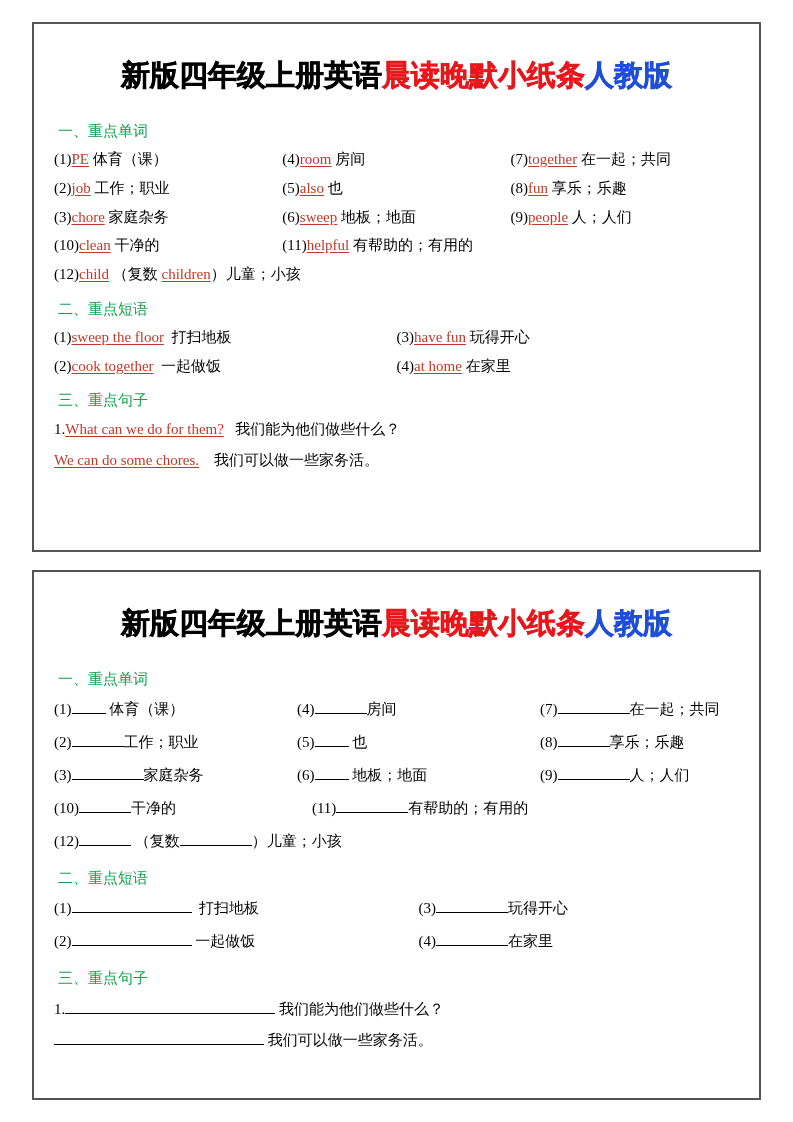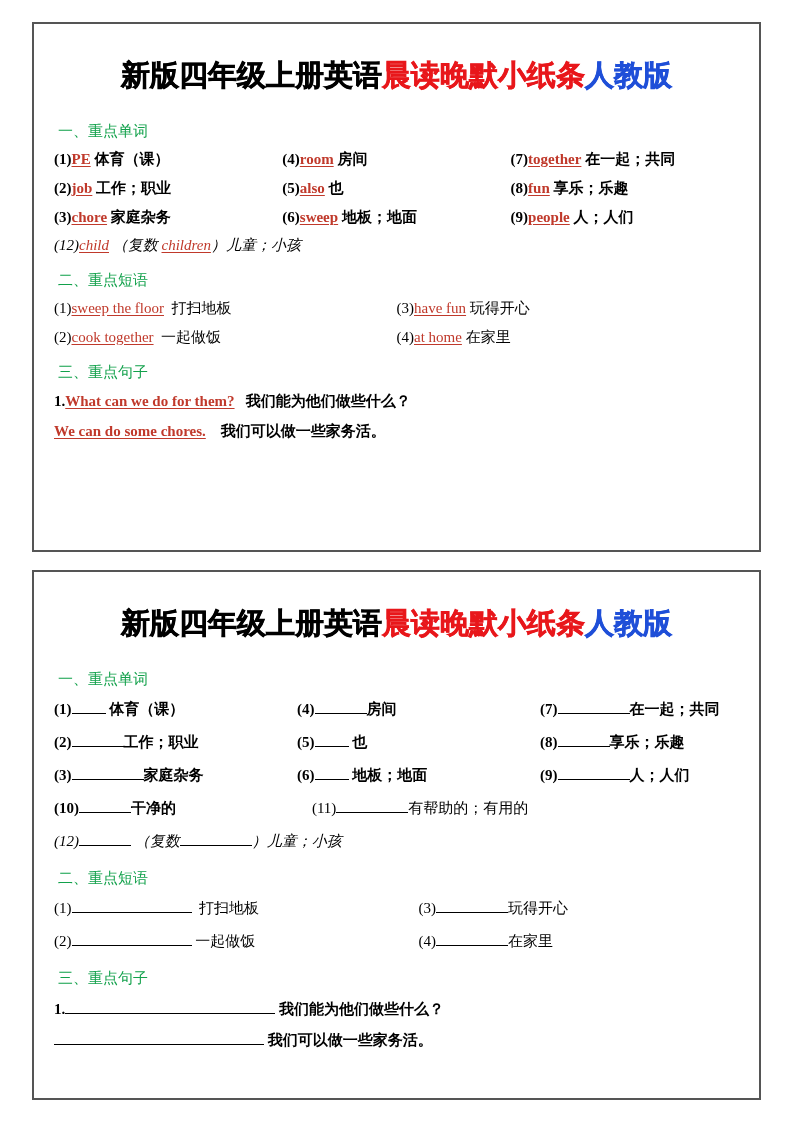--- a/index.html
+++ b/index.html
@@ -65,44 +65,44 @@
   .card.bottom .section-head { margin: 16px 0 10px 4px; }
 
   .row {
     display: flex;
     font-size: 15px;
     line-height: 1.45;
     margin: 0 0 7px 0;
   }
   .card.bottom .row { margin-bottom: 11px; gap: 44px; }
 
-  .col3 { width: 33.33%; box-sizing: border-box; padding-right: 6px; font-weight: bold; }
+  .col3 { width: 33.33%; box-sizing: border-box; padding-right: 6px; }
   .col2 { width: 50%; box-sizing: border-box; padding-right: 6px; }
-  .col-full { width: 100%; font-style: italic; }
+  .col-full { width: 100%; }
   .col-wide { width: 66.66%; box-sizing: border-box; }
 
   .idx { color: #000; }
   .en {
     color: #c0392b;
     text-decoration: underline;
     text-underline-offset: 2px;
   }
   .cn { color: #000; }
   .blank {
     display: inline-block;
     border-bottom: 1px solid #000;
     vertical-align: baseline;
     height: 0.95em;
   }
   .b-sm { width: 34px; }
   .b-md { width: 52px; }
   .b-lg { width: 72px; }
   .b-xl { width: 120px; }
   .b-sent { width: 210px; }
-  .sent-row { font-size: 15px; line-height: 1.5; margin-bottom: 8px; font-weight: bold; }
+  .sent-row { font-size: 15px; line-height: 1.5; margin-bottom: 8px; }
 </style>
 </head>
 <body>
 
 <div class="page">
 
   <div class="card top">
 
     <div class="title">
       <span class="seg-black">新版四年级上册英语</span><span class="seg-red">晨读晚默小纸条</span><span class="seg-blue">人教版</span>
@@ -139,20 +139,28 @@
         <span class="idx">(3)</span><span class="en">chore</span>&nbsp;<span class="cn">家庭杂务</span>
       </div>
       <div class="col3">
         <span class="idx">(6)</span><span class="en">sweep</span>&nbsp;<span class="cn">地板；地面</span>
       </div>
       <div class="col3">
         <span class="idx">(9)</span><span class="en">people</span>&nbsp;<span class="cn">人；人们</span>
       </div>
     </div>
 
+    <div class="row">
+      <div class="col3">
+        <span class="idx">(10)</span><span class="en">clean</span>&nbsp;<span class="cn">干净的</span>
+      </div>
+      <div class="col-wide">
+        <span class="idx">(11)</span><span class="en">helpful</span>&nbsp;<span class="cn">有帮助的；有用的</span>
+      </div>
+    </div>
 
     <div class="row">
       <div class="col-full">
         <span class="idx">(12)</span><span class="en">child</span>&nbsp;<span class="cn">（复数</span>&nbsp;<span class="en">children</span><span class="cn">）儿童；小孩</span>
       </div>
     </div>
 
     <div class="section-head">二、重点短语</div>
 
     <div class="row">

